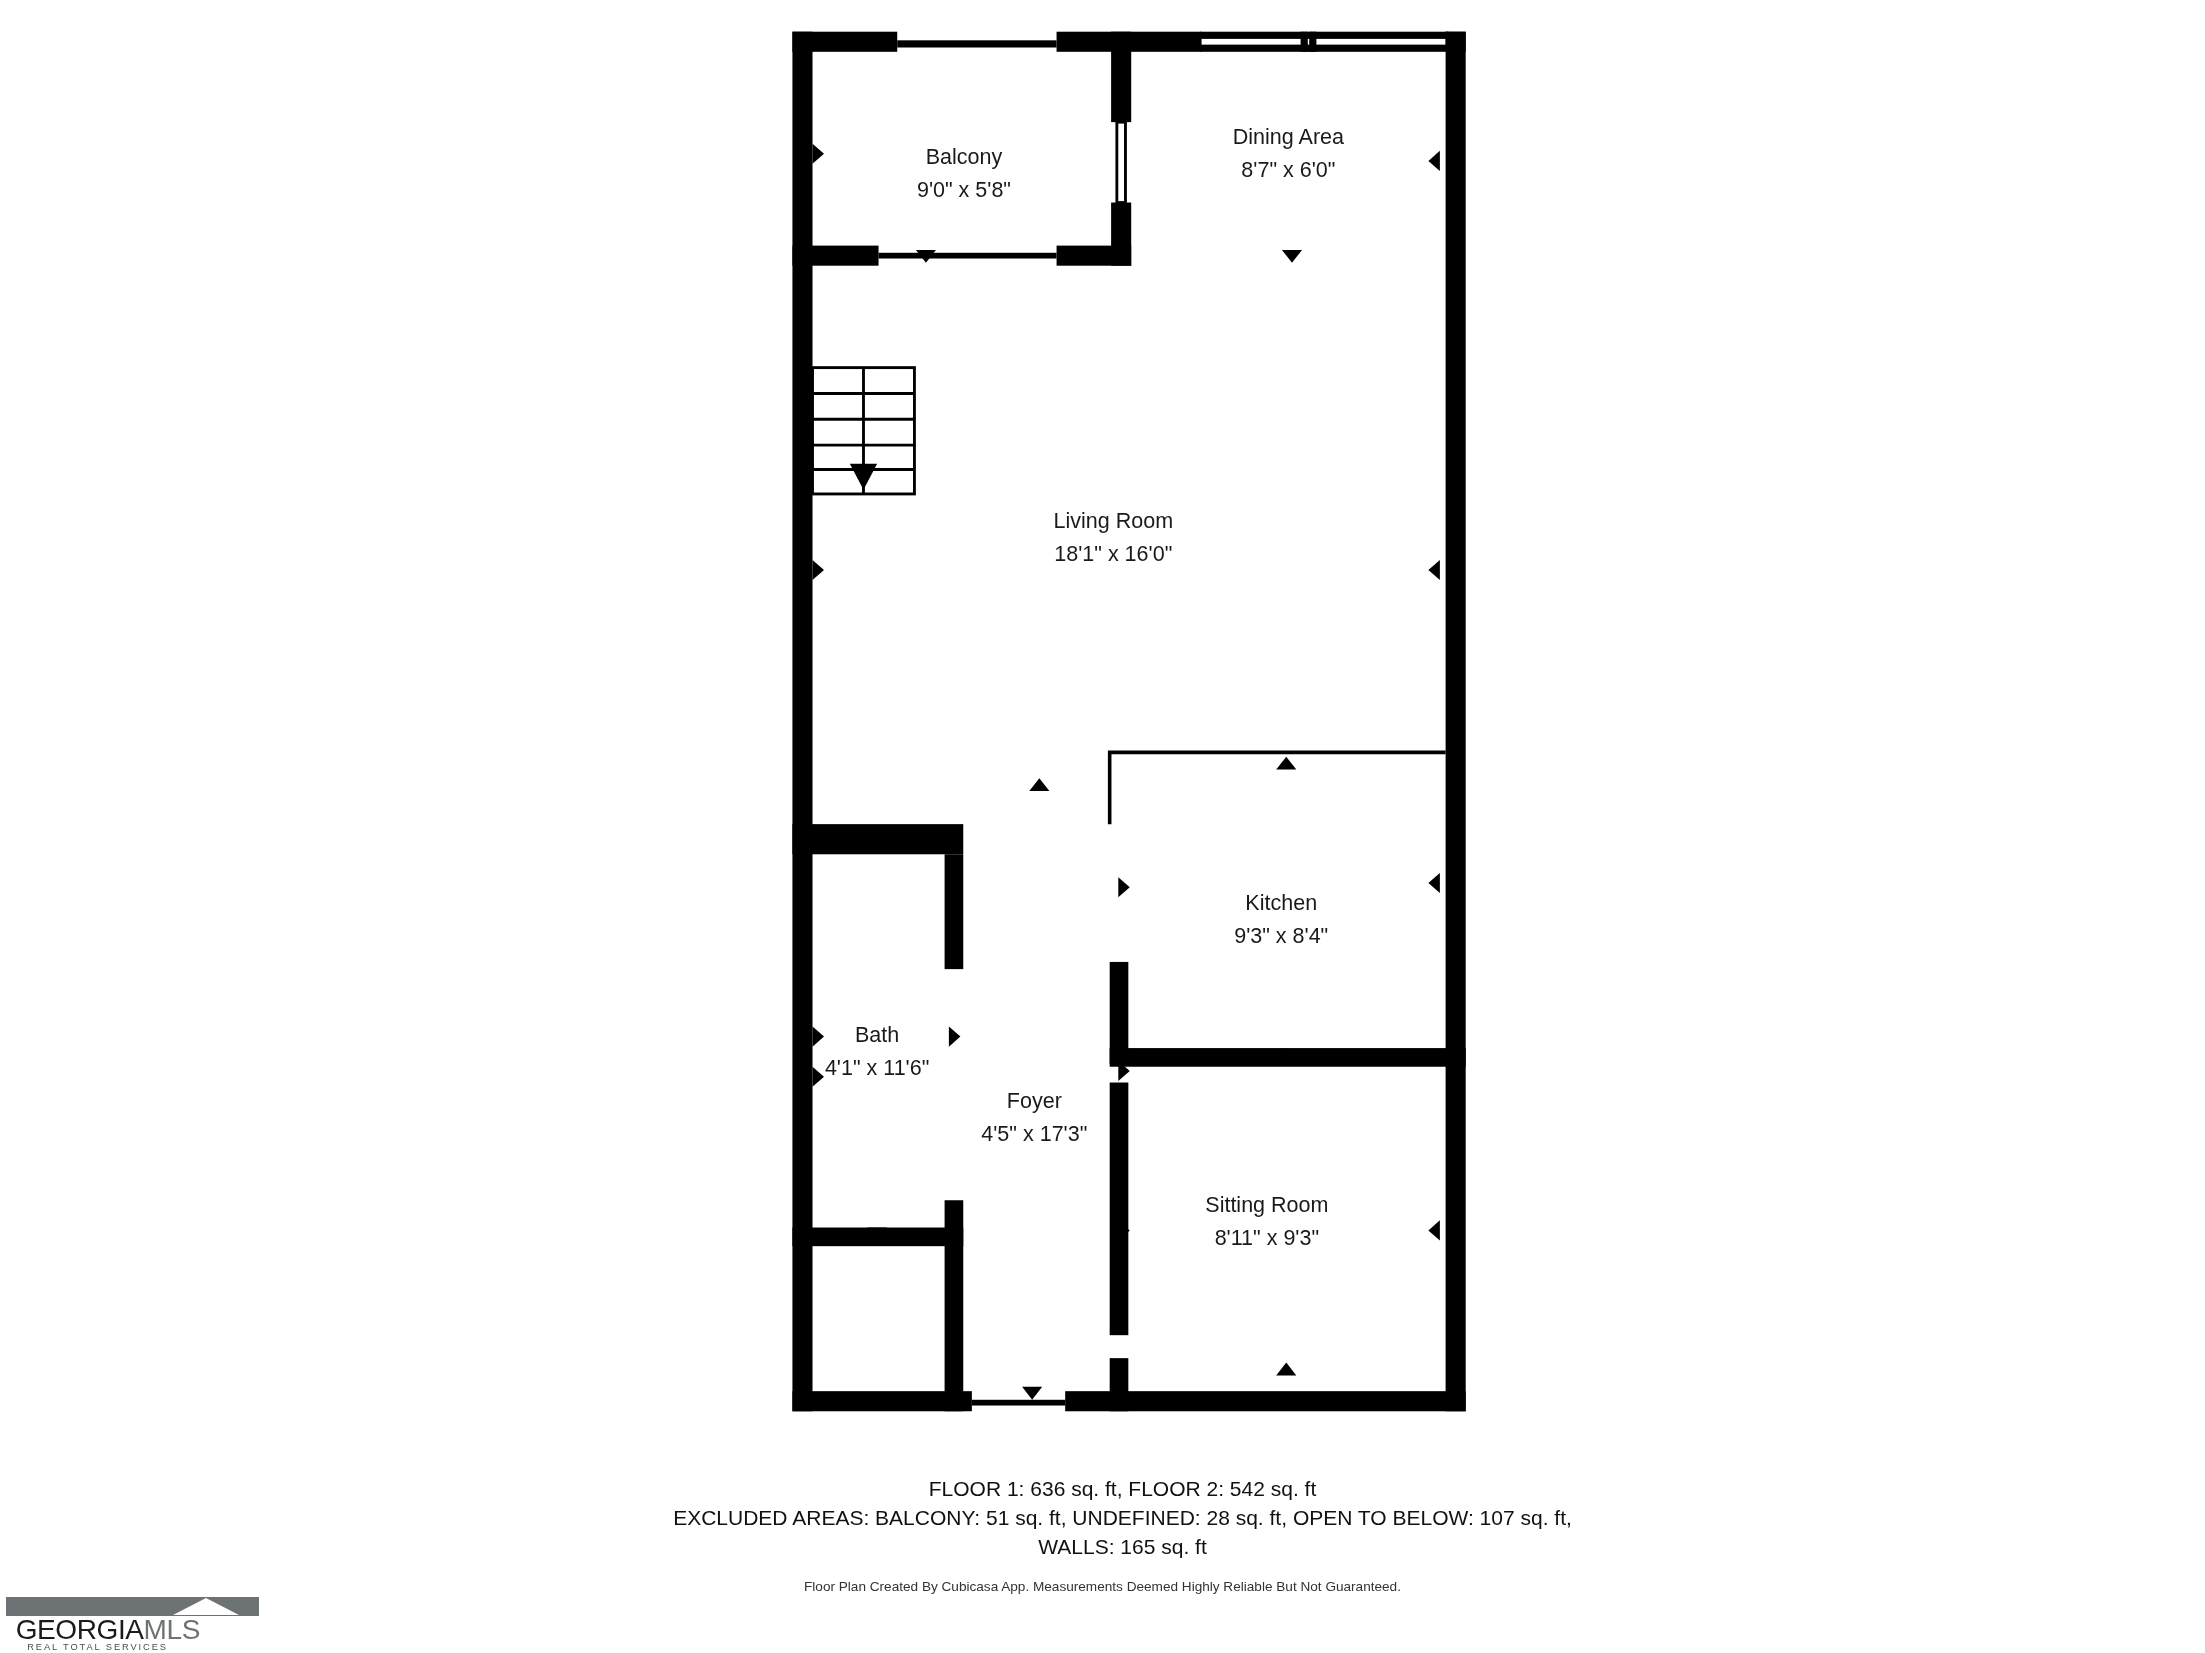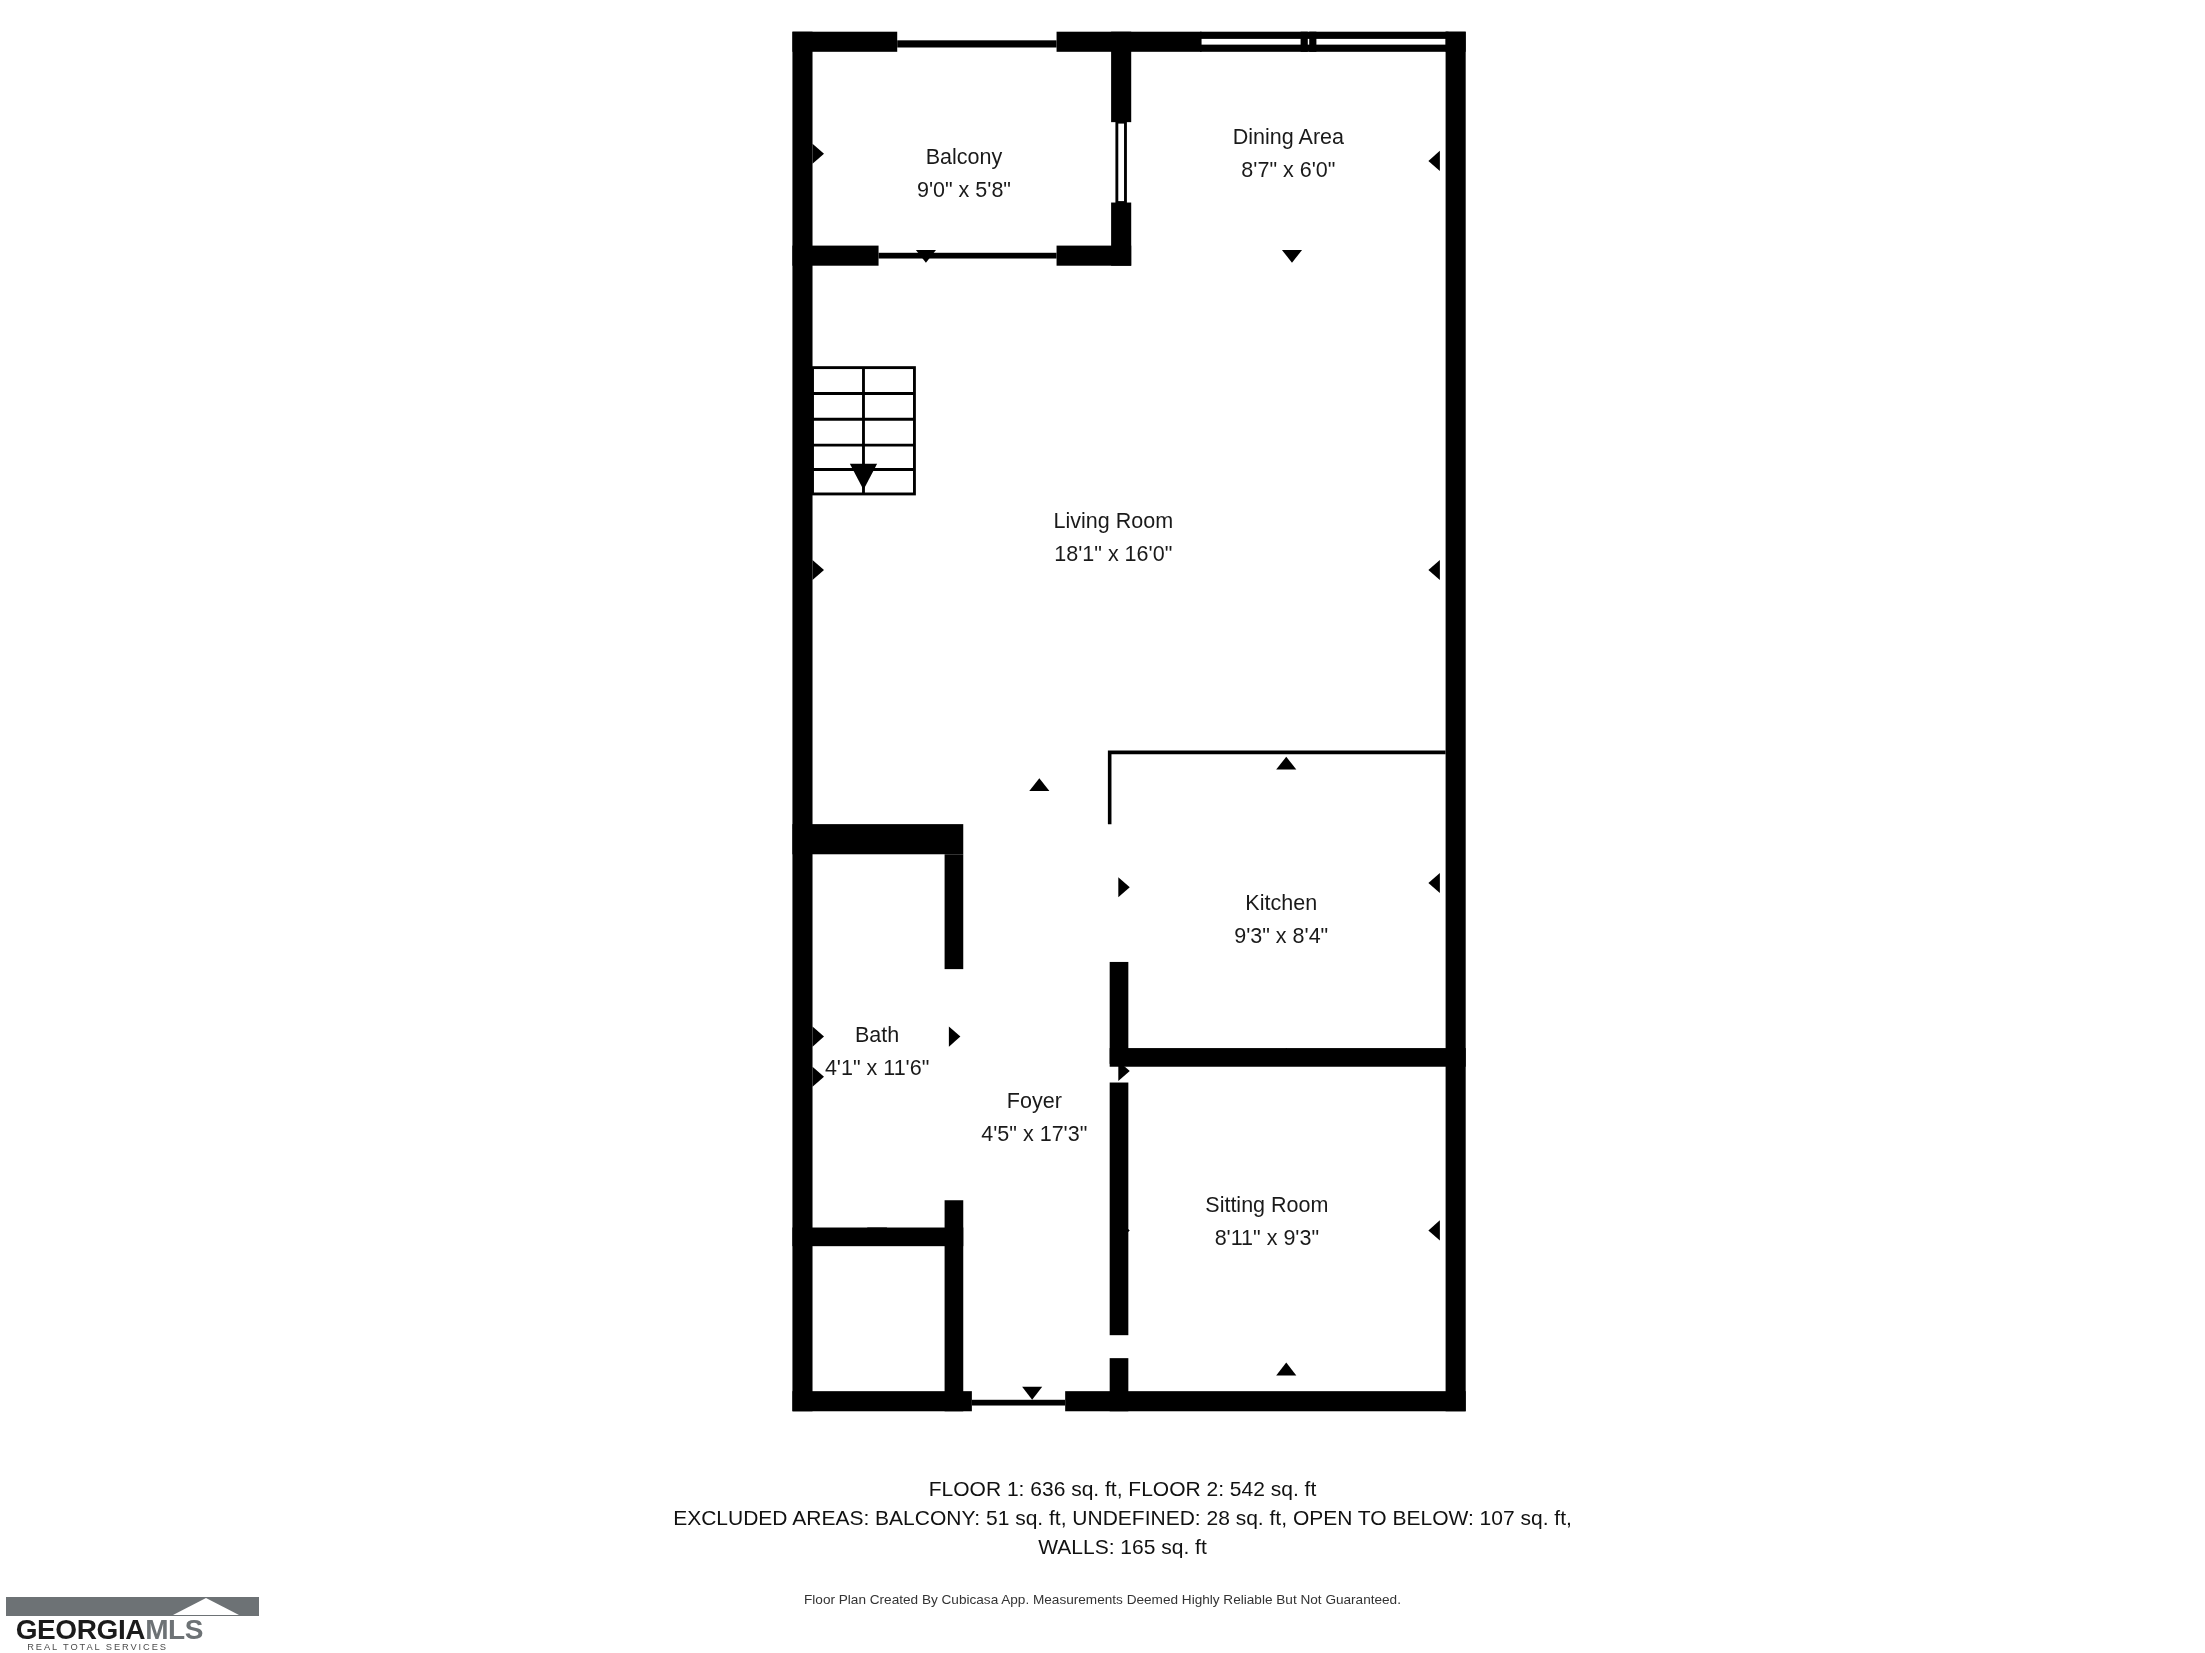--- a/index.html
+++ b/index.html
@@ -39,21 +39,21 @@
     color: #000;
     margin-bottom: 4.3px;
   }
   #summary .detail-line {
     font-size: 21px;
     color: #111;
     line-height: 1.38;
     margin-left: 40px;
   }
   #summary .credit-line {
-    margin-top: 30px;
+    margin-top: 17px;
     font-size: 13.6px;
     color: #333;
   }
 
   
   #logo {
     position: absolute;
     left: 5.7px;
     top: 1597px;
     width: 253px;
@@ -78,21 +78,21 @@
     height: 0;
     border-left: 33px solid transparent;
     border-right: 33px solid transparent;
     border-bottom: 17px solid #ffffff;
   }
   #logo .logo-main {
     position: absolute;
     left: 10px;
     top: 17px;
     font-size: 28px;
-    font-weight: bold;
+    font-weight: normal;
     letter-spacing: -0.4px;
     color: #1b1b1b;
   }
   #logo .logo-main .mls {
     color: #6d7275;
   }
   #logo .logo-sub {
     position: absolute;
     left: 21.5px;
     top: 45px;

